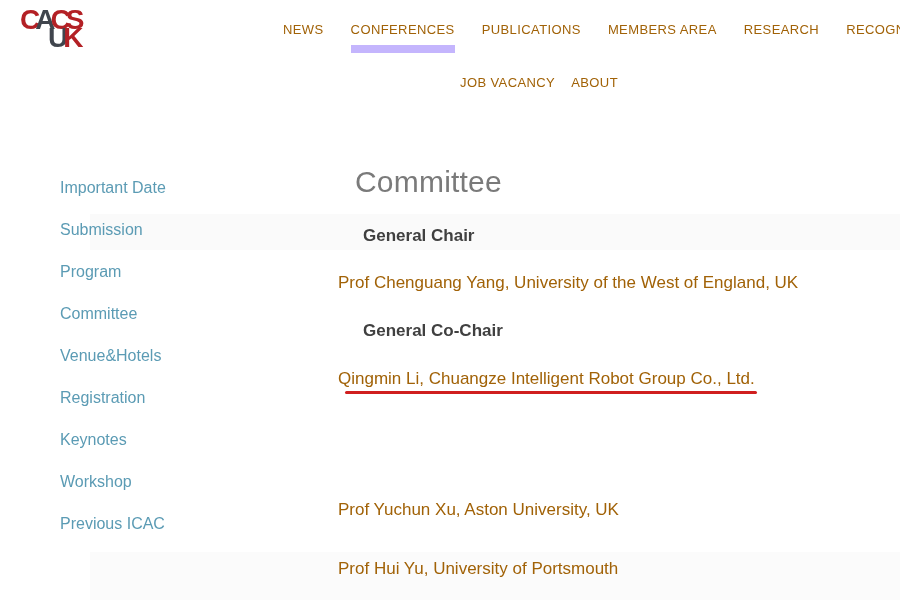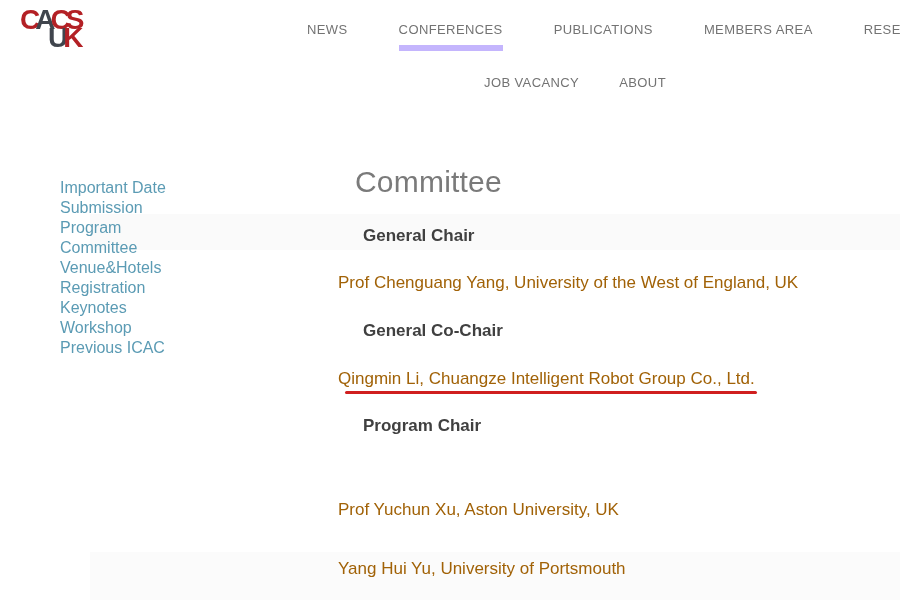--- a/index.html
+++ b/index.html
@@ -16,26 +16,26 @@
   .logo { position:absolute; left:20px; top:8px; cursor:pointer;
           font-weight:bold; font-size:28px; line-height:24px; letter-spacing:-5px; }
   .logo .l2 { margin-left:28px; margin-top:-6px; display:block; }
   .lr { color:#b32025; }
   .ld { color:#40454d; }
 
   
   .nav-row { position:absolute; display:flex; }
   .nav-row1 { left:283px; top:22px; gap:27px; }
   .nav-row2 { left:460px; top:75px; gap:16px; }
-  .nav-item { font-size:13px; letter-spacing:.4px; color:#737373; text-transform:uppercase;
-              cursor:pointer; padding-bottom:8px; white-space:nowrap;margin-left:24px; }
-  .nav-item.active { border-bottom:6px solid #c4b5fd; }
+  .nav-item { font-size:13px; letter-spacing:.4px; color:#a16207; text-transform:uppercase;
+              cursor:pointer; padding-bottom:8px; white-space:nowrap; }
+  .nav-item.active { border-bottom:8px solid #c4b5fd; }
 
   
-  .sidebar { position:absolute; left:60px; top:178px; display:flex; flex-direction:column; }
+  .sidebar { position:absolute; left:60px; top:178px; display:flex; flex-direction:column; gap:22px; }
   .side-link { font-size:16px; color:#5b9bb4; line-height:20px; cursor:pointer; white-space:nowrap; }
 
   
   .page-title { position:absolute; left:355px; top:165px; font-size:30px; font-weight:400;
                 color:#7a7a7a; letter-spacing:.2px; }
   .c-role { position:absolute; left:363px; font-size:17px; font-weight:bold; color:#404040; white-space:nowrap; }
   .c-name { position:absolute; left:338px; font-size:17px; color:#a16207; white-space:nowrap; }
   .role-0 { top:226px; } .name-0 { top:273px; }
   .role-1 { top:321px; } .name-1 { top:369px; }
   .role-2 { top:416px; } .name-2 { top:464px;margin-top:36px; }
@@ -86,18 +86,17 @@
 
   <h1 class="page-title">Committee</h1>
 
   <div class="c-role role-0">General Chair</div>
   <div class="c-name name-0">Prof Chenguang Yang, University of the West of England, UK</div>
 
   <div class="c-role role-1">General Co-Chair</div>
   <div class="c-name name-1">Qingmin Li, Chuangze Intelligent Robot Group Co., Ltd.</div>
   <div class="annotation"></div>
 
-  <div class="c-role role-2">Program Chair</div>
   <div class="c-name name-2">Prof Yuchun Xu, Aston University, UK</div>
 
-  <div class="c-name name-3">Yang Hui Yu, University of Portsmouth</div>
+  <div class="c-name name-3">Prof Hui Yu, University of Portsmouth</div>
 
 </div>
 
 </body></html>

